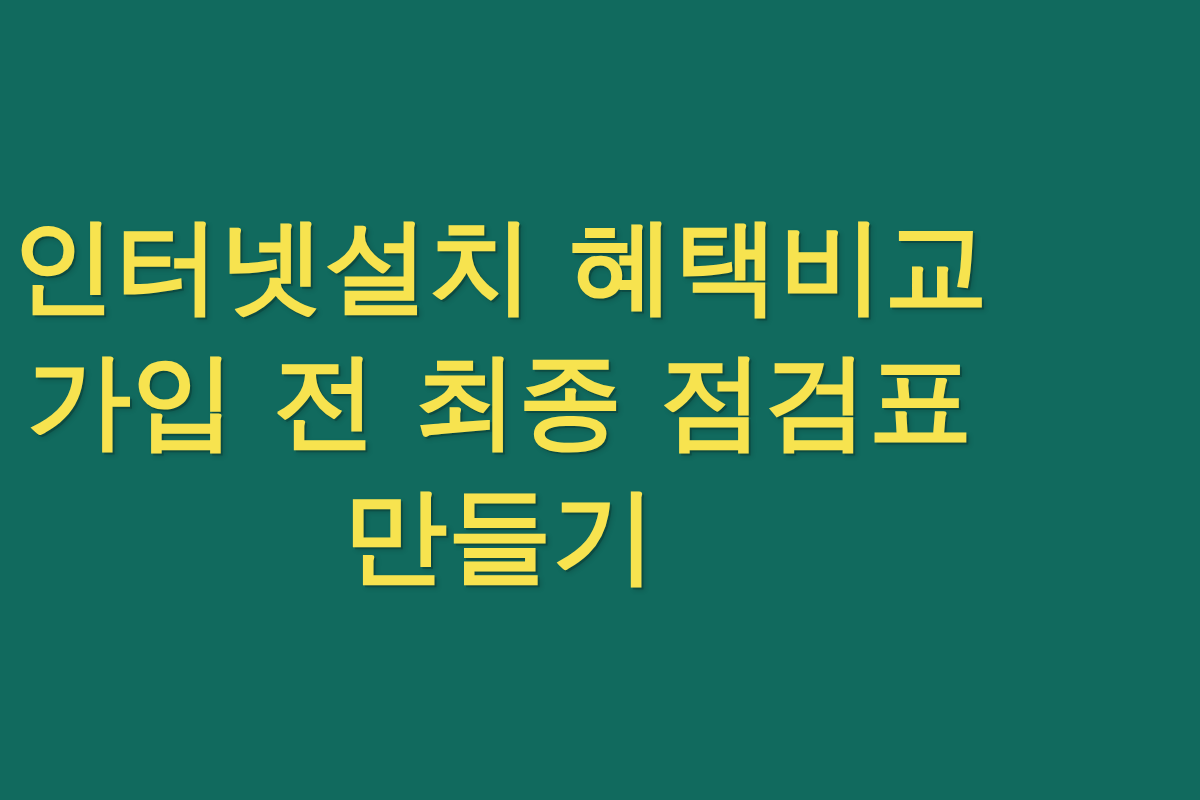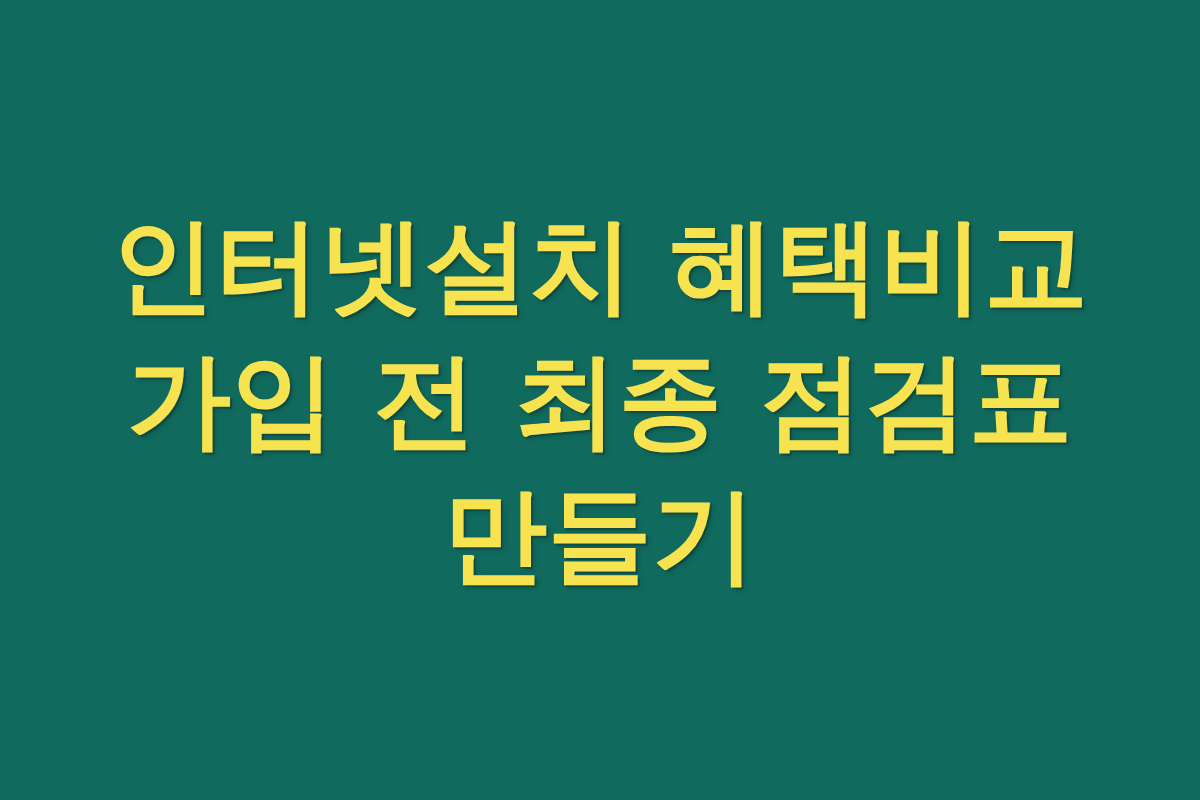--- a/index.html
+++ b/index.html
@@ -16,21 +16,21 @@
   }
 
   #banner {
     position: relative;
     box-sizing: border-box;
     width: 1200px;
     height: 800px;
     background: #116A5E;
     display: flex;
     align-items: center;
-    justify-content: center;
+    justify-content: flex-start;
   }
 
   #banner-text-wrap {
     width: 1000px;
     display: block;
     text-align: center;
   }
 
   #banner-title {
     display: block;

